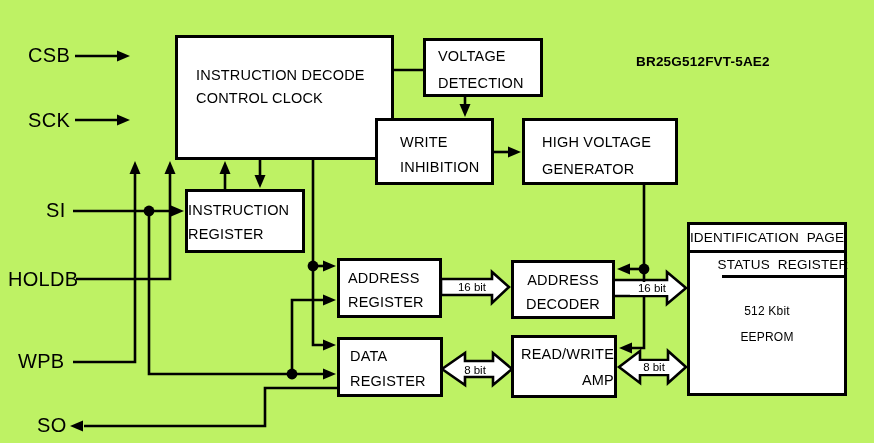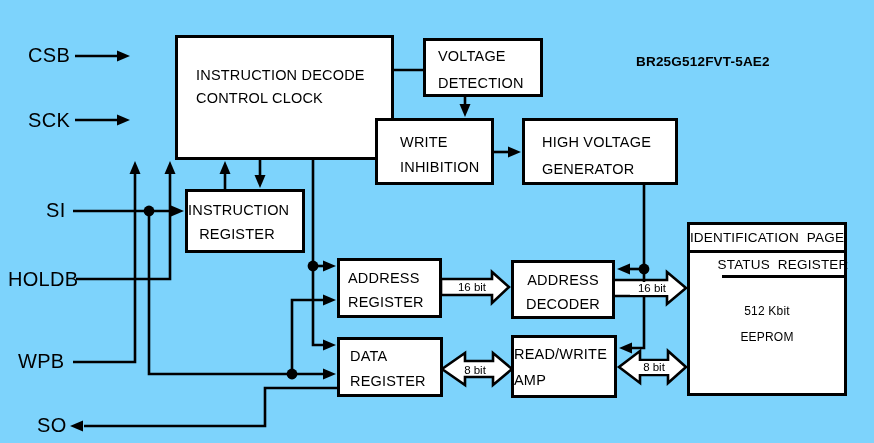--- a/index.html
+++ b/index.html
@@ -4,21 +4,21 @@
 <style>
   html, body {
     margin: 0;
     padding: 0;
     background: #ffffff;
   }
   #canvas {
     position: relative;
     width: 874px;
     height: 443px;
-    background: #7dd3fc;
+    background: #bef264;
     font-family: "Liberation Sans", "DejaVu Sans", sans-serif;
     color: #000000;
     overflow: hidden;
   }
   #wires {
     position: absolute;
     left: 0; top: 0;
     width: 874px; height: 443px;
     z-index: 1;
   }
@@ -58,25 +58,25 @@
     font-weight: bold;
     letter-spacing: 0.2px;
     white-space: nowrap;
   }
   .ws-pre { white-space: pre !important; }
   
   #blk-decode { left:131px; top:35px;  width:219px; height:125px; padding:26px 0 0 18px;margin-left:44px; }
   #blk-vd     { left:423px; top:38px;  width:120px; height:59px;  padding:2px 0 9px 12px;  line-height:27px; }
   #blk-wi     { left:375px; top:118px; width:119px; height:67px;  padding:9px 0 0 22px;   line-height:25px; }
   #blk-hvg    { left:522px; top:118px; width:156px; height:67px;  padding:8px 0 0 17px;  line-height:27px; }
-  #blk-ir     { left:185px; top:189px; width:120px; height:64px;  padding:6px 16px 0 0;     line-height:24px; text-align:center; }
+  #blk-ir     { left:185px; top:189px; width:120px; height:64px;  padding:6px 16px 0 0;     line-height:24px; }
   #blk-ar     { left:337px; top:258px; width:105px; height:60px;  padding:5px 0 0 8px;   line-height:24px; }
   #blk-ad     { left:511px; top:260px; width:104px; height:59px;  padding:5px 0 0 0;     line-height:24px; text-align:center; }
   #blk-dr     { left:337px; top:337px; width:106px; height:60px;  padding:4px 0 0 10px;  line-height:25px; }
-  #blk-rwa    { left:511px; top:335px; width:106px; height:63px;  padding:3px 0 0 0;     line-height:26px; text-align:left; }
+  #blk-rwa    { left:511px; top:335px; width:106px; height:63px;  padding:3px 0 0 0;     line-height:26px; text-align:right; }
   #blk-eeprom {
     left:687px; top:222px; width:160px; height:174px;
     padding:0; display:flex; flex-direction:column;
     font-size:13.5px; letter-spacing:0.2px;
   }
   #blk-eeprom .sec {
     text-align:center; border-bottom:3px solid #000;
     display:flex; align-items:center; justify-content:center;
   }
   #blk-eeprom .sec-id     { height:25px; }

